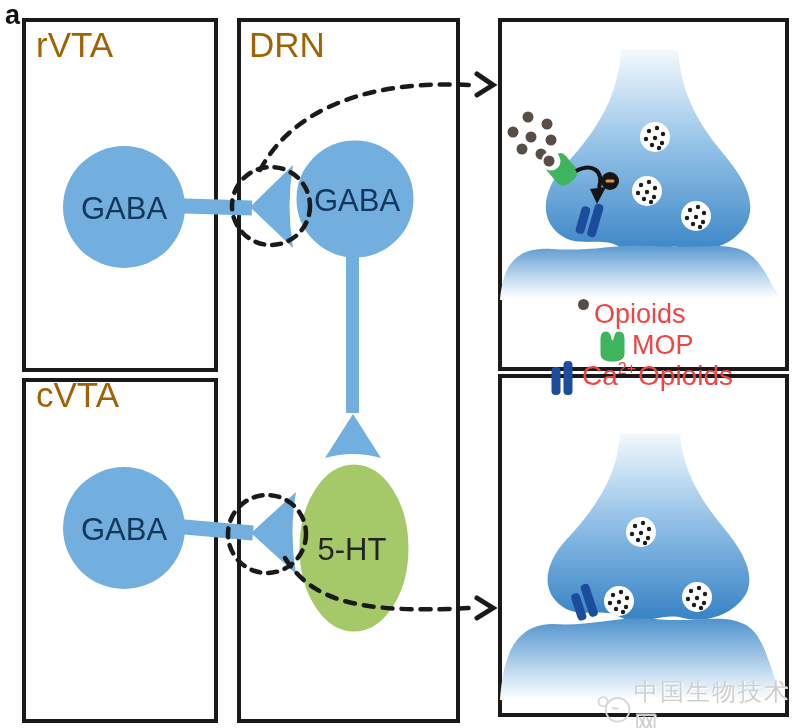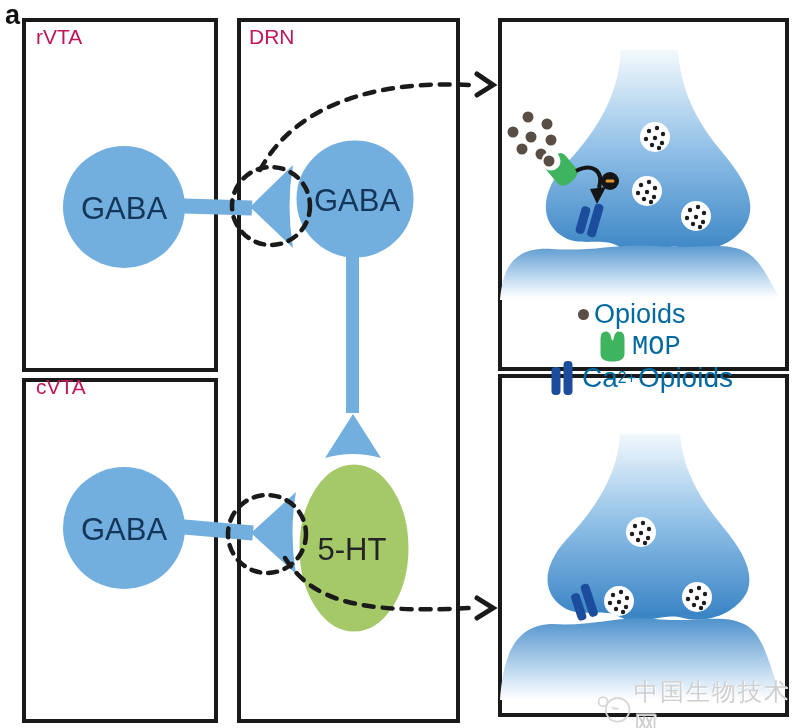--- a/index.html
+++ b/index.html
@@ -5,29 +5,29 @@
   html,body{margin:0;padding:0;background:#fff;}
   #fig{position:relative;width:799px;height:728px;background:#fff;overflow:hidden;
        font-family:"Liberation Sans",sans-serif;}
   .box{position:absolute;border:4px solid #1a1a1a;background:#fff;box-sizing:border-box;}
   #box-rvta{left:22px;top:18px;width:196px;height:354px;}
   #box-cvta{left:22px;top:378px;width:196px;height:345px;}
   #box-drn{left:237px;top:18px;width:223px;height:705px;}
   #box-syn-top{left:498px;top:18px;width:291px;height:353px;}
   #box-syn-bottom{left:498px;top:374px;width:291px;height:343px;}
   .panel-label{position:absolute;left:5px;top:0px;font-size:27px;font-weight:bold;color:#111;}
-  .box-title{position:absolute;font-size:21px;color:#be185d;}
+  .box-title{position:absolute;font-size:35px;color:#a16207;}
   #title-rvta{left:36px;top:25px;}
   #title-drn{left:249px;top:25px;}
   #title-cvta{left:36px;top:375px;}
   svg.overlay{position:absolute;left:0;top:0;pointer-events:none;}
-  .legend-row{position:absolute;display:flex;align-items:center;color:#0369a1;}
+  .legend-row{position:absolute;display:flex;align-items:flex-start;color:#ef4444;}
   #legend-opioids{left:578px;top:299px;font-size:27px;}
   #legend-opioids .dot{width:11px;height:11px;border-radius:50%;margin-right:5px;display:inline-block;}
-  #legend-mop{left:599px;top:330px;font-size:27px;font-family:Liberation Mono, monospace;}
+  #legend-mop{left:599px;top:330px;font-size:27px;}
   #legend-mop svg{margin-right:6px;}
   #legend-ca{left:551px;top:360px;font-size:28px;}
   #legend-ca svg{margin-right:8px;}
   #legend-ca .sup{font-size:16px;vertical-align:9px;margin-right:2px;}
   #watermark{position:absolute;left:594px;top:676px;display:flex;align-items:center;
              color:#cfcfcf;font-size:24px;letter-spacing:2px;
              text-shadow:1px 1px 0 #fff;}
 </style>
 </head>
 <body>

